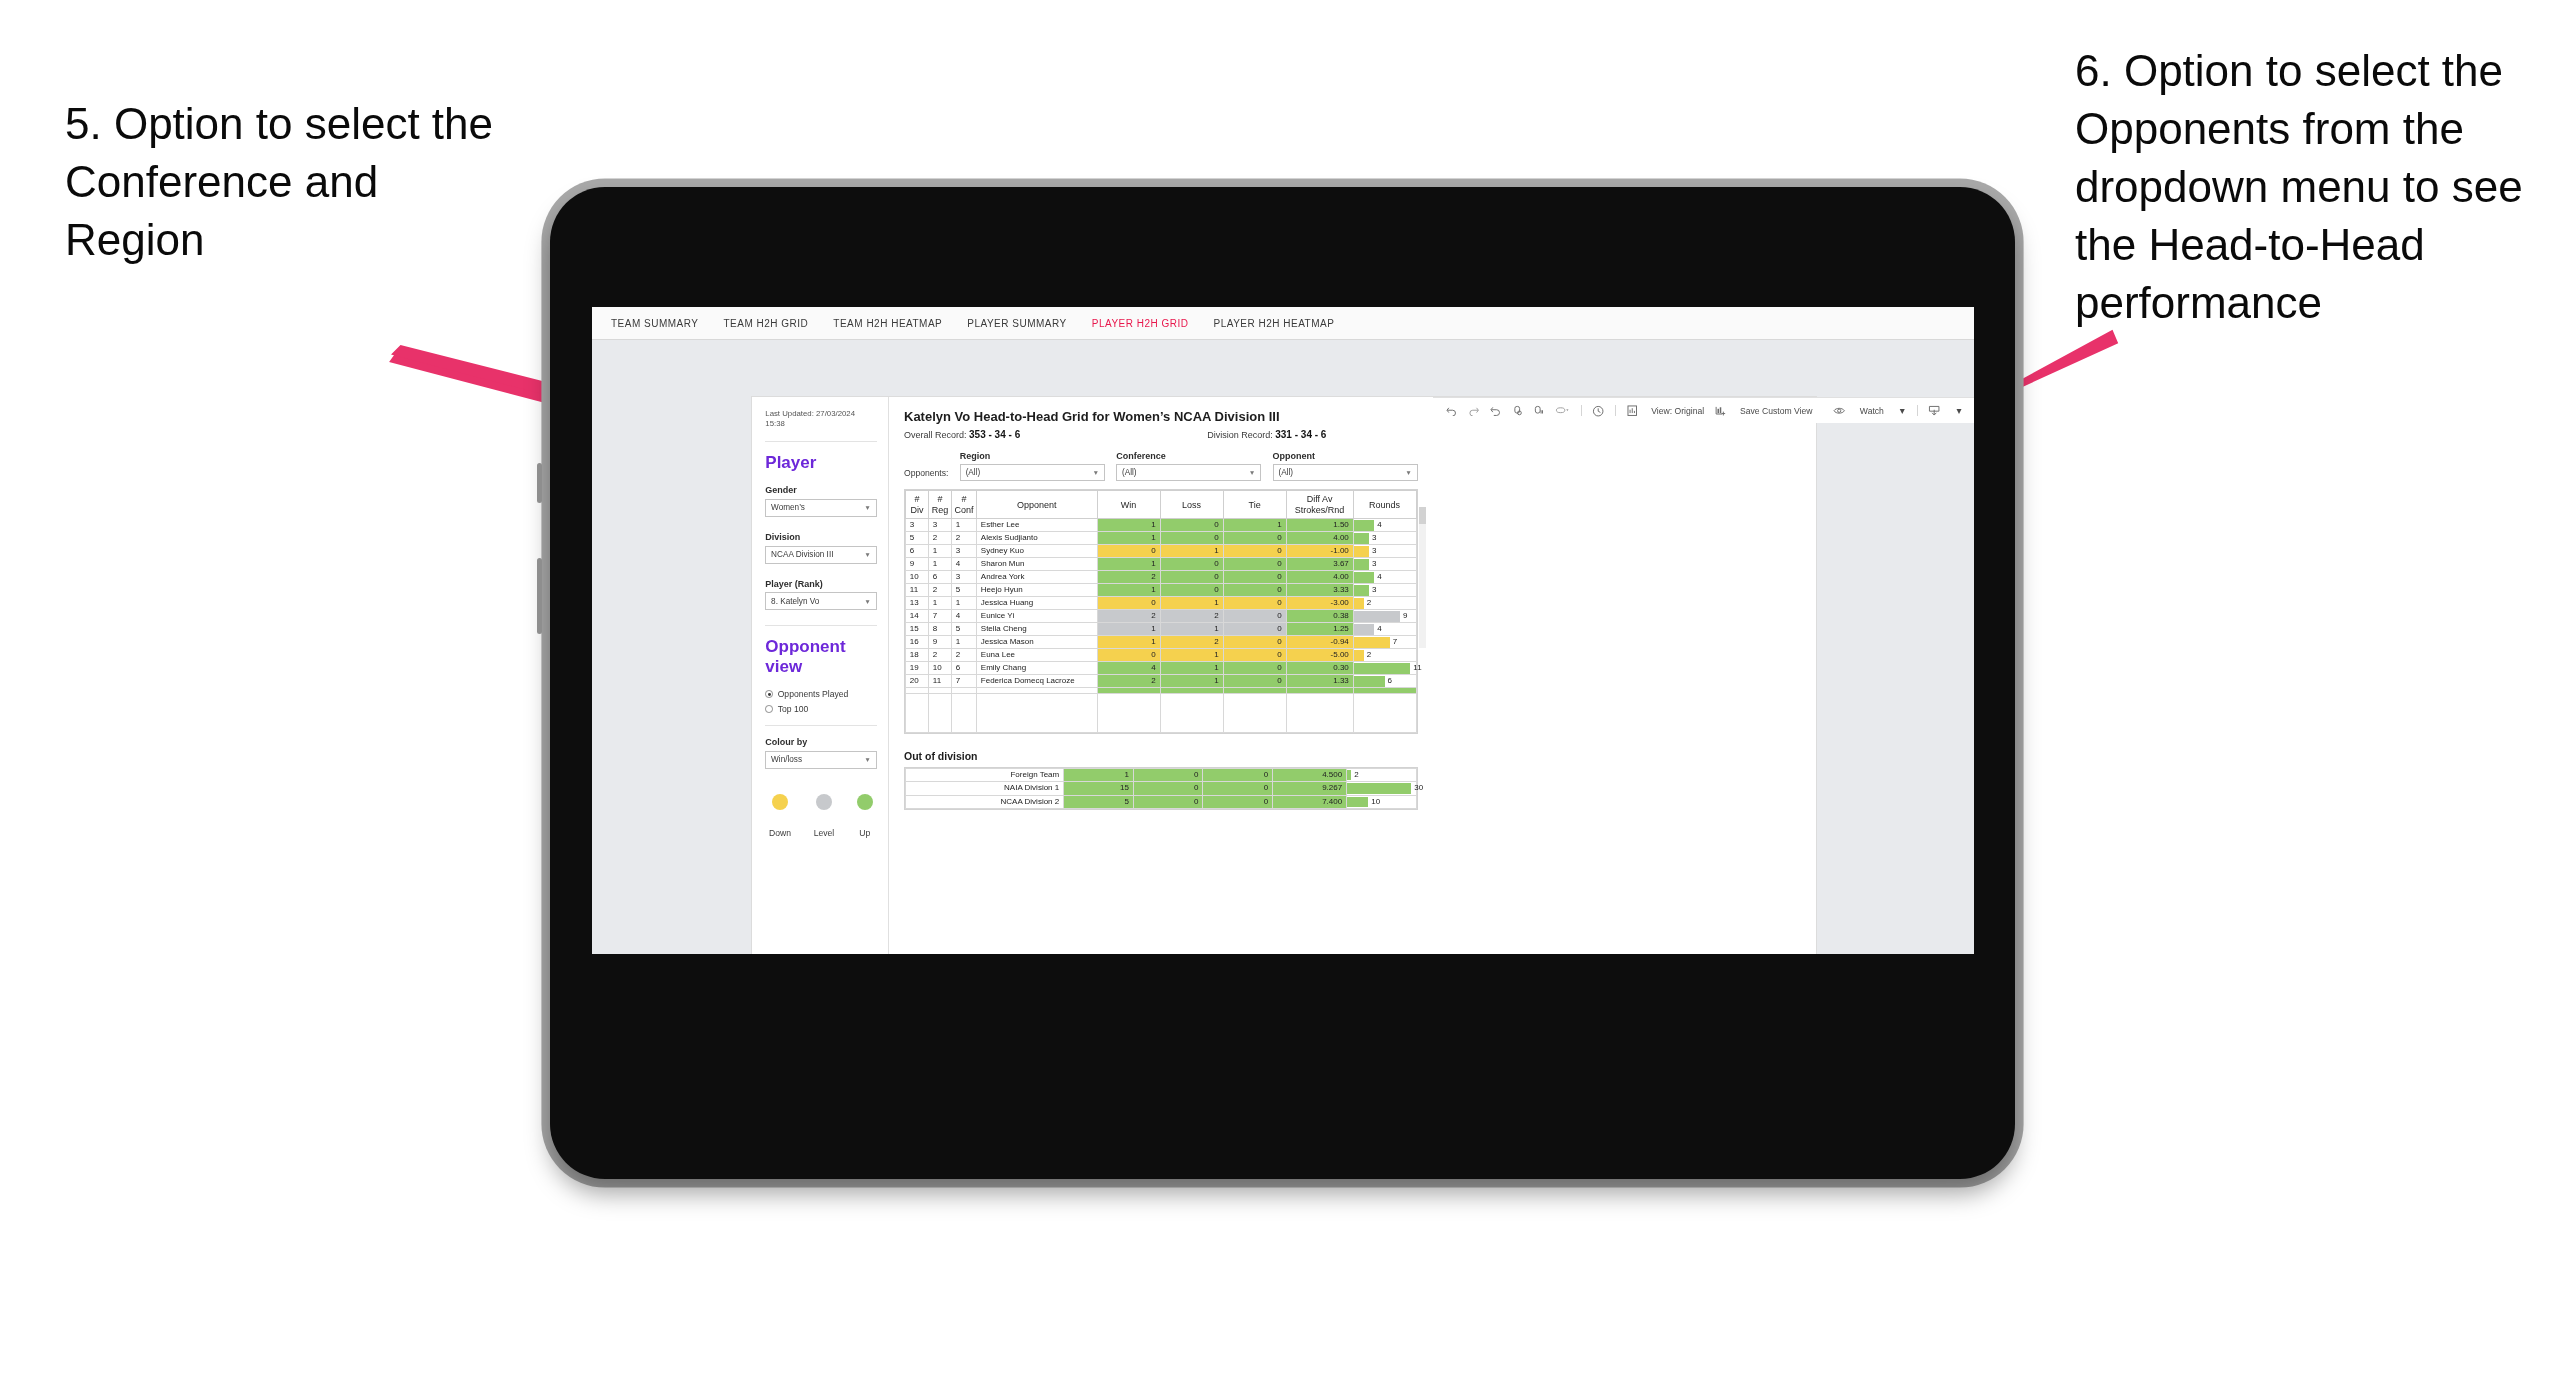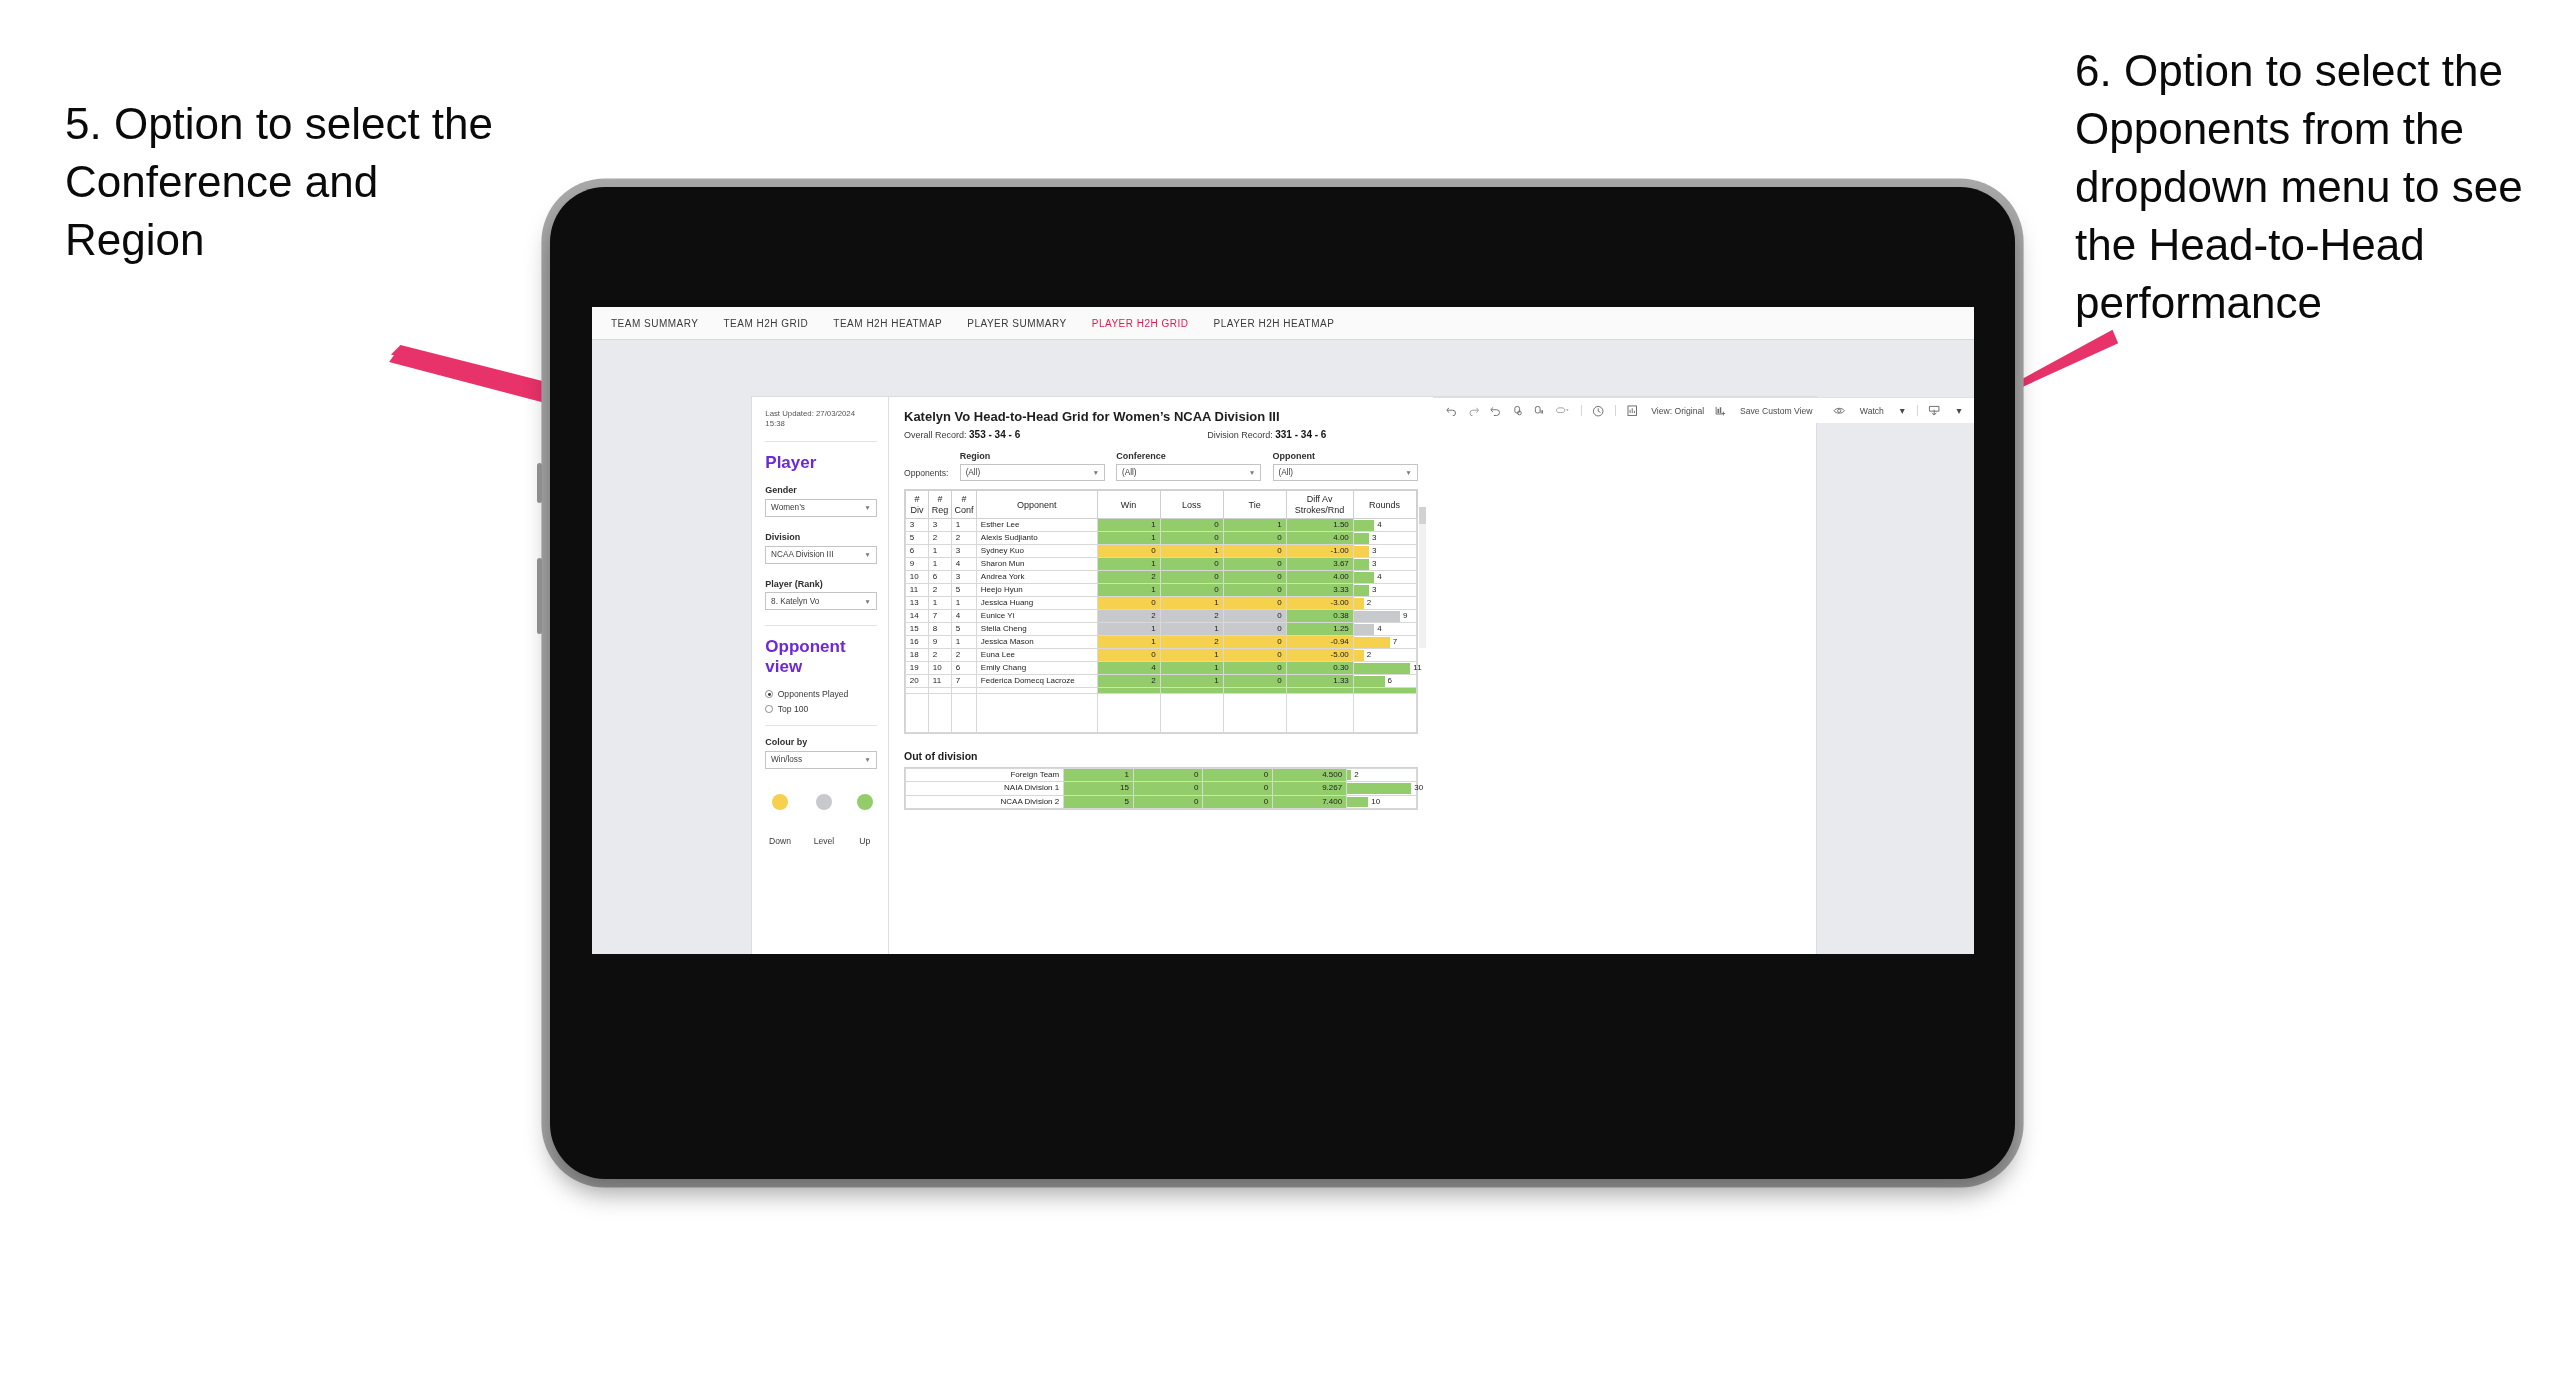--- a/index.html
+++ b/index.html
@@ -78,21 +78,21 @@
   .sel{height:16px;border:1px solid #c4c4c4;background:#fff;display:flex;
        align-items:center;padding:0 4.8px;font-size:8.2px;color:#3a3a3a;cursor:pointer;}
   .sel .cap{flex:1;overflow:hidden;white-space:nowrap;}
   .sel .caret{font-size:6.7px;color:#7a7a7a;}
   .radio-row{display:flex;align-items:center;gap:4.8px;margin-bottom:4.8px;font-size:8.6px;color:#3a3a3a;cursor:pointer;}
   .radio{width:7.6px;height:7.6px;border:1px solid #8d8d8d;border-radius:50%;
          box-sizing:border-box;position:relative;background:#fff;flex:none;}
   .radio.on:after{content:"";position:absolute;left:1.4px;top:1.4px;width:2.9px;height:2.9px;
          border-radius:50%;background:#3a3a3a;}
   .legend{display:flex;justify-content:space-between;margin-top:25px;padding:0 3.8px;}
-  .legend-col{display:flex;flex-direction:column;align-items:center;gap:26px;}
+  .legend-col{display:flex;flex-direction:column;align-items:center;gap:18px;}
   .dot{width:16px;height:16px;border-radius:50%;}
   .legend-cap{font-size:8.6px;color:#3c3c3c;}
 
   
   #mainpane{flex:1;min-width:0;padding:11.4px 15px 0 15px;box-sizing:border-box;}
   .sheet-title{font-size:13px;font-weight:700;color:#1d1d1d;margin-bottom:5.7px;}
   .records{display:flex;font-size:9px;color:#3a3a3a;margin-bottom:10.5px;}
   .records .rec2{margin-left:187px;}
   .records b{color:#141414;font-size:10px;}
 

